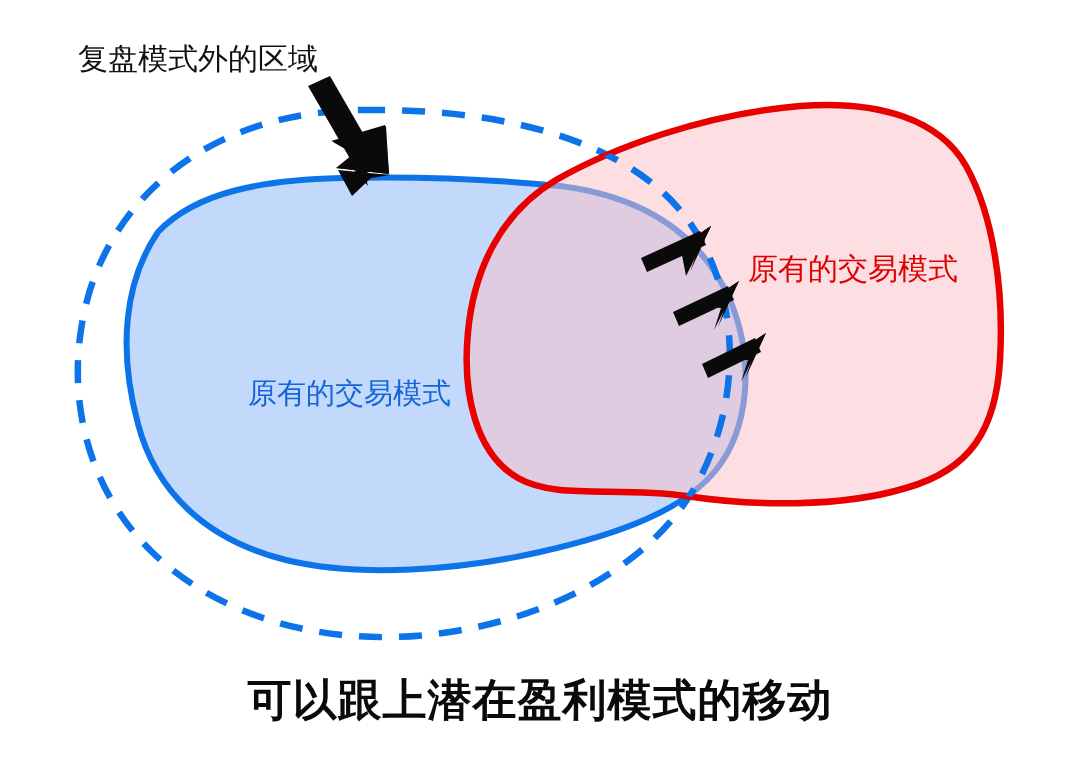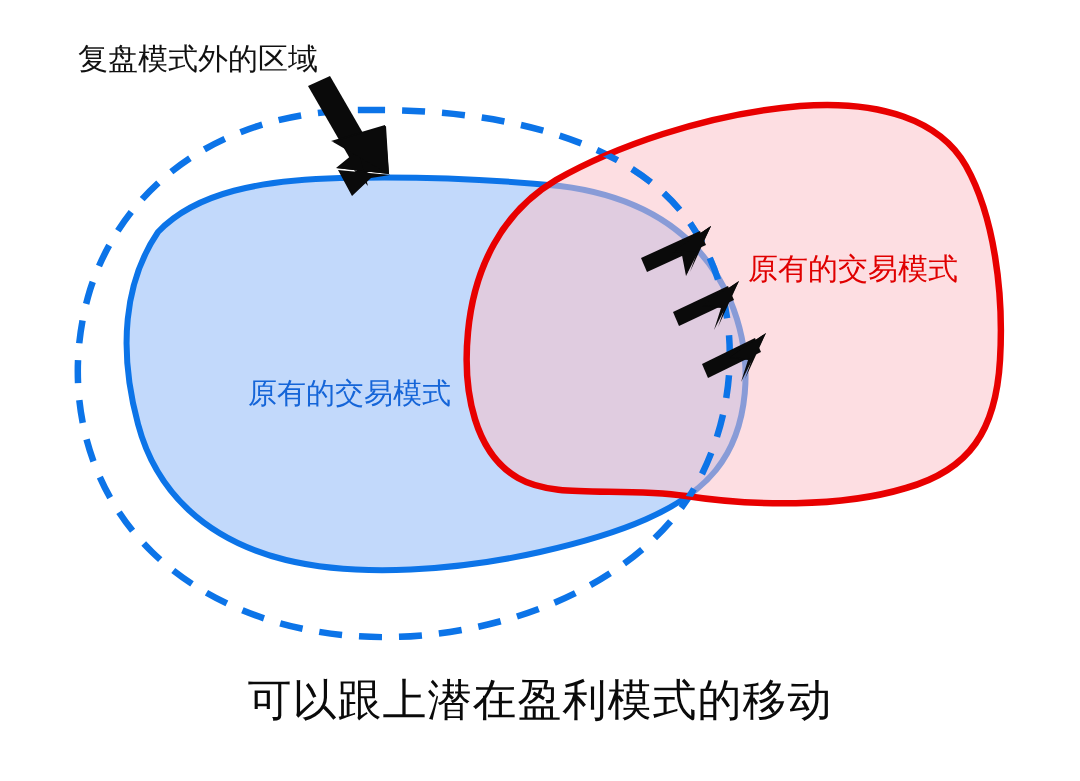--- a/index.html
+++ b/index.html
@@ -52,21 +52,21 @@
     font-size: 30px;
     color: #e00000;
     font-weight: 400;
   }
   #caption {
     left: 0;
     top: 676px;
     width: 1080px;
     text-align: center;
     font-size: 44px;
-    font-weight: normal;
+    font-weight: bold;
     color: #0a0a0a;
     letter-spacing: 1px;
   }
 </style>
 </head>
 <body>
 
 <div id="canvas">
 
   <svg id="diagram-svg" viewBox="0 0 1080 781">

